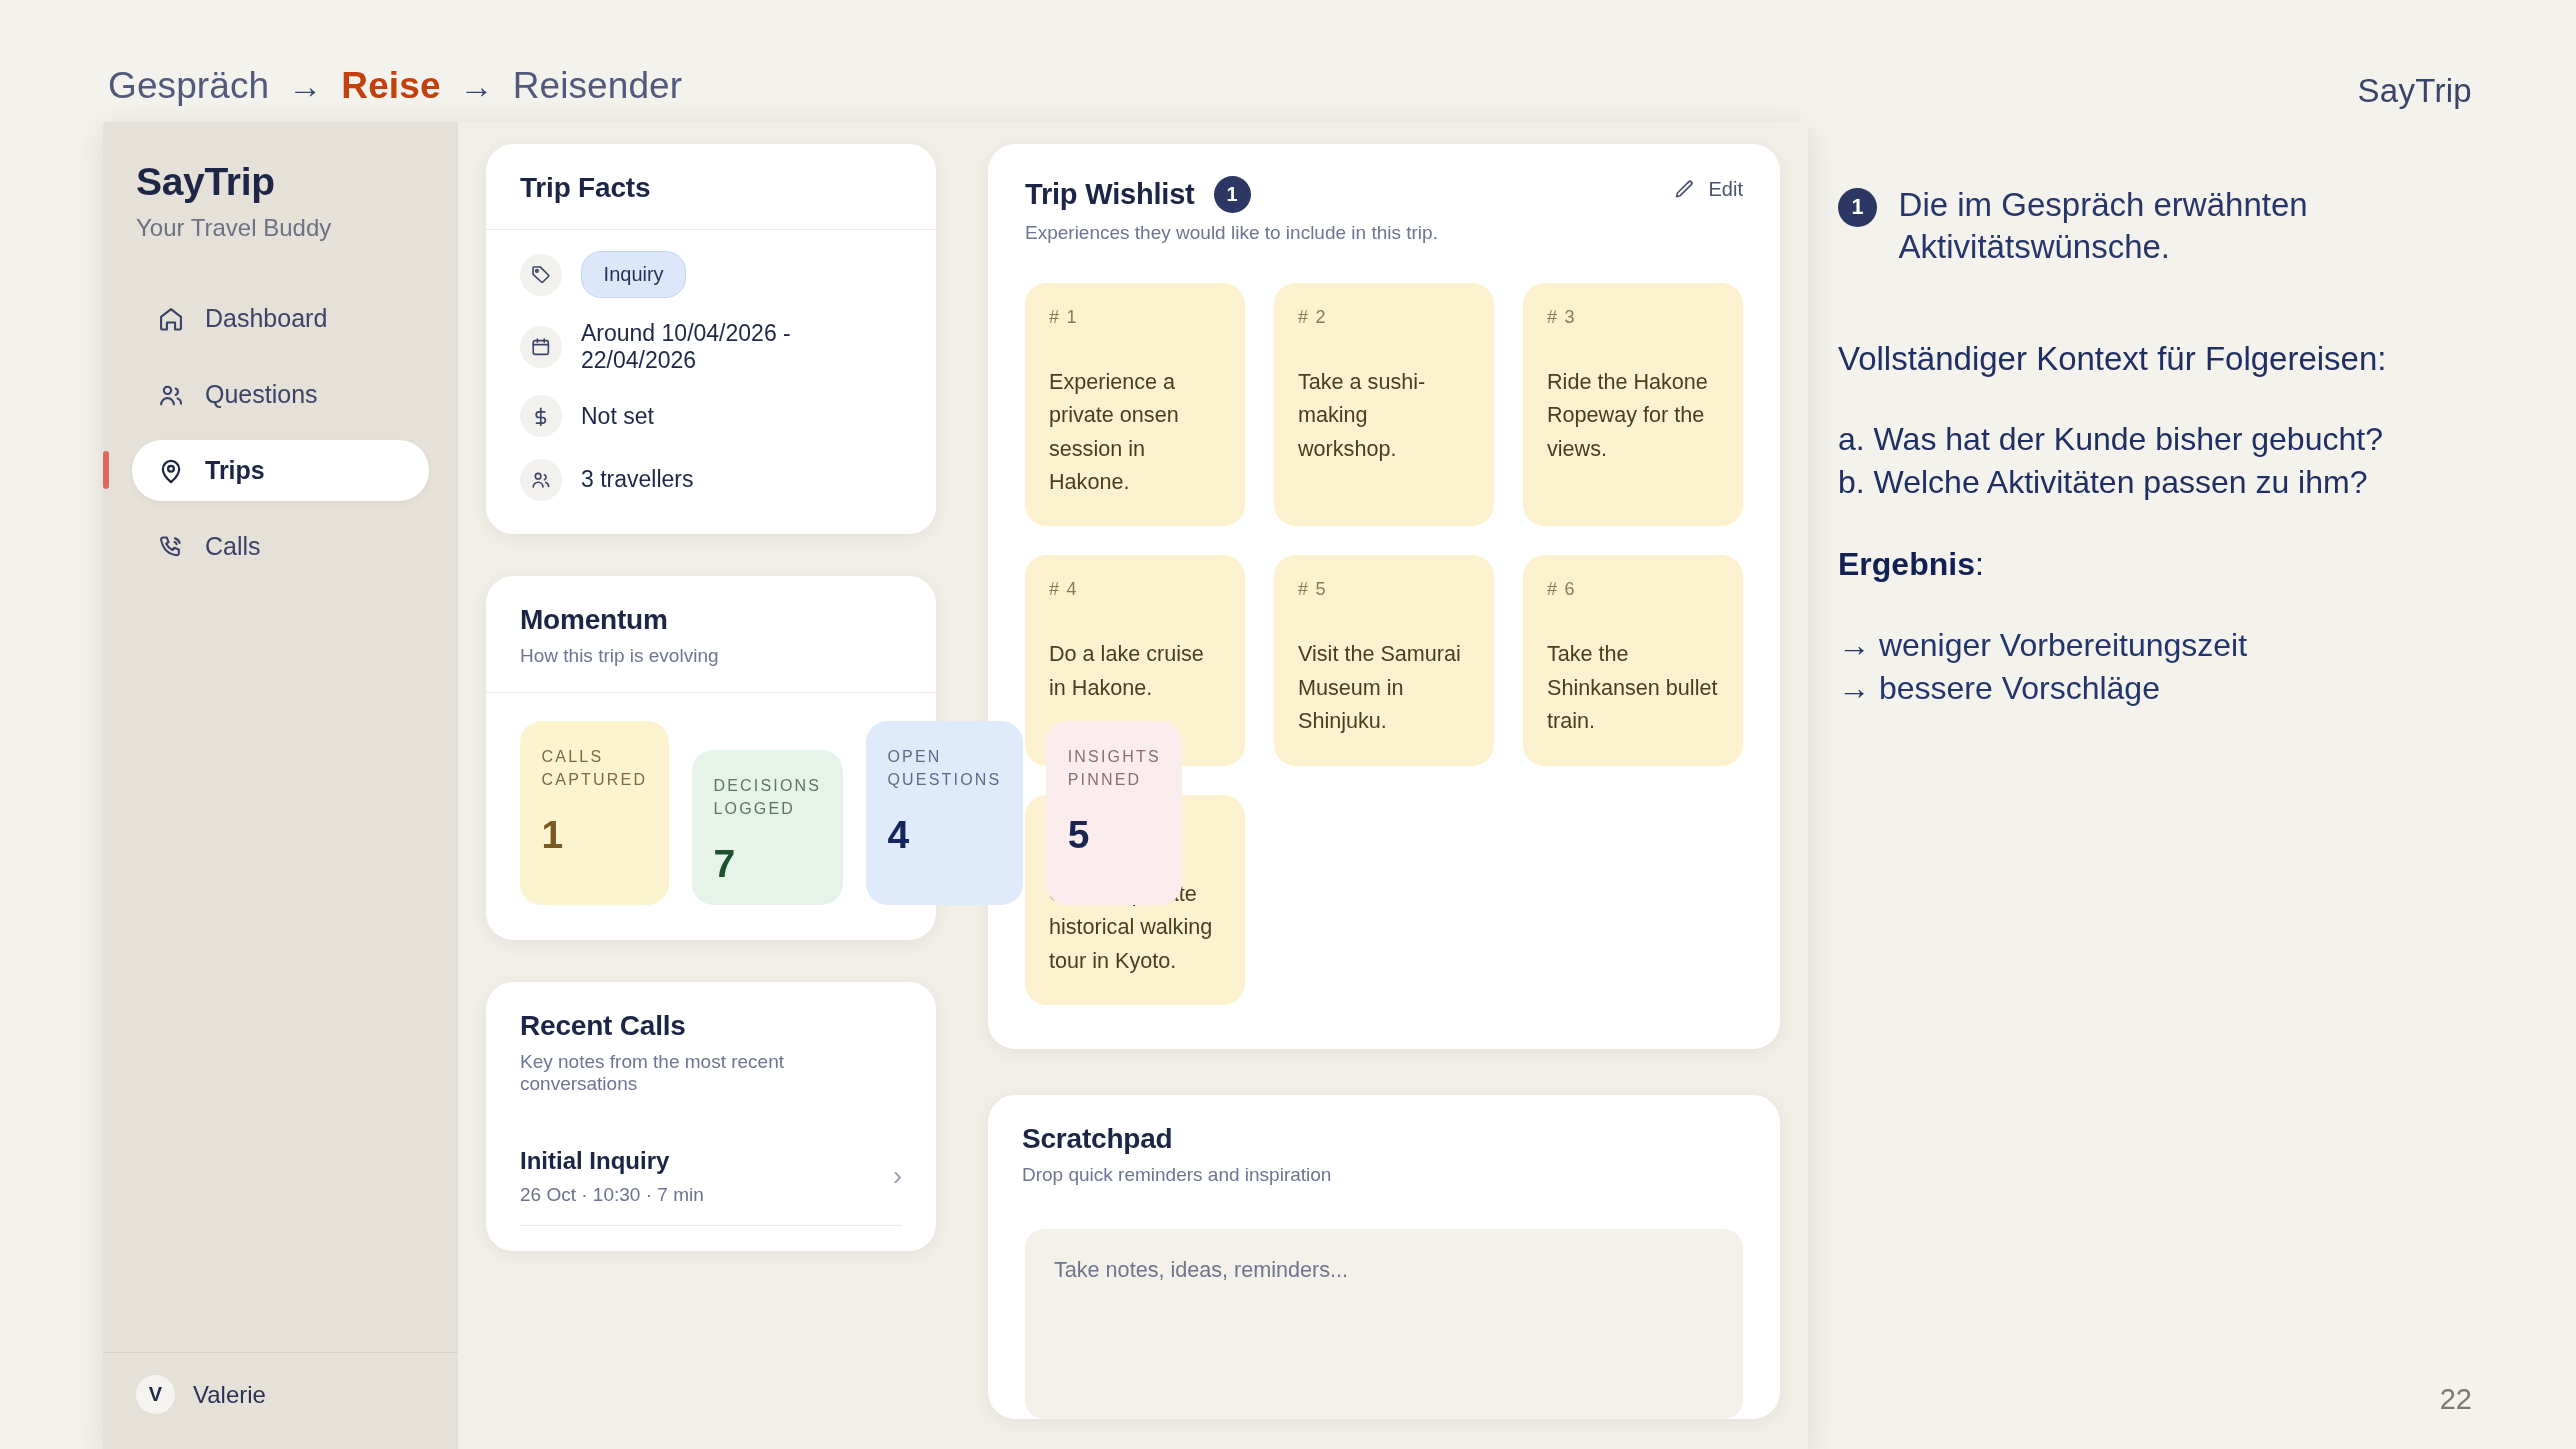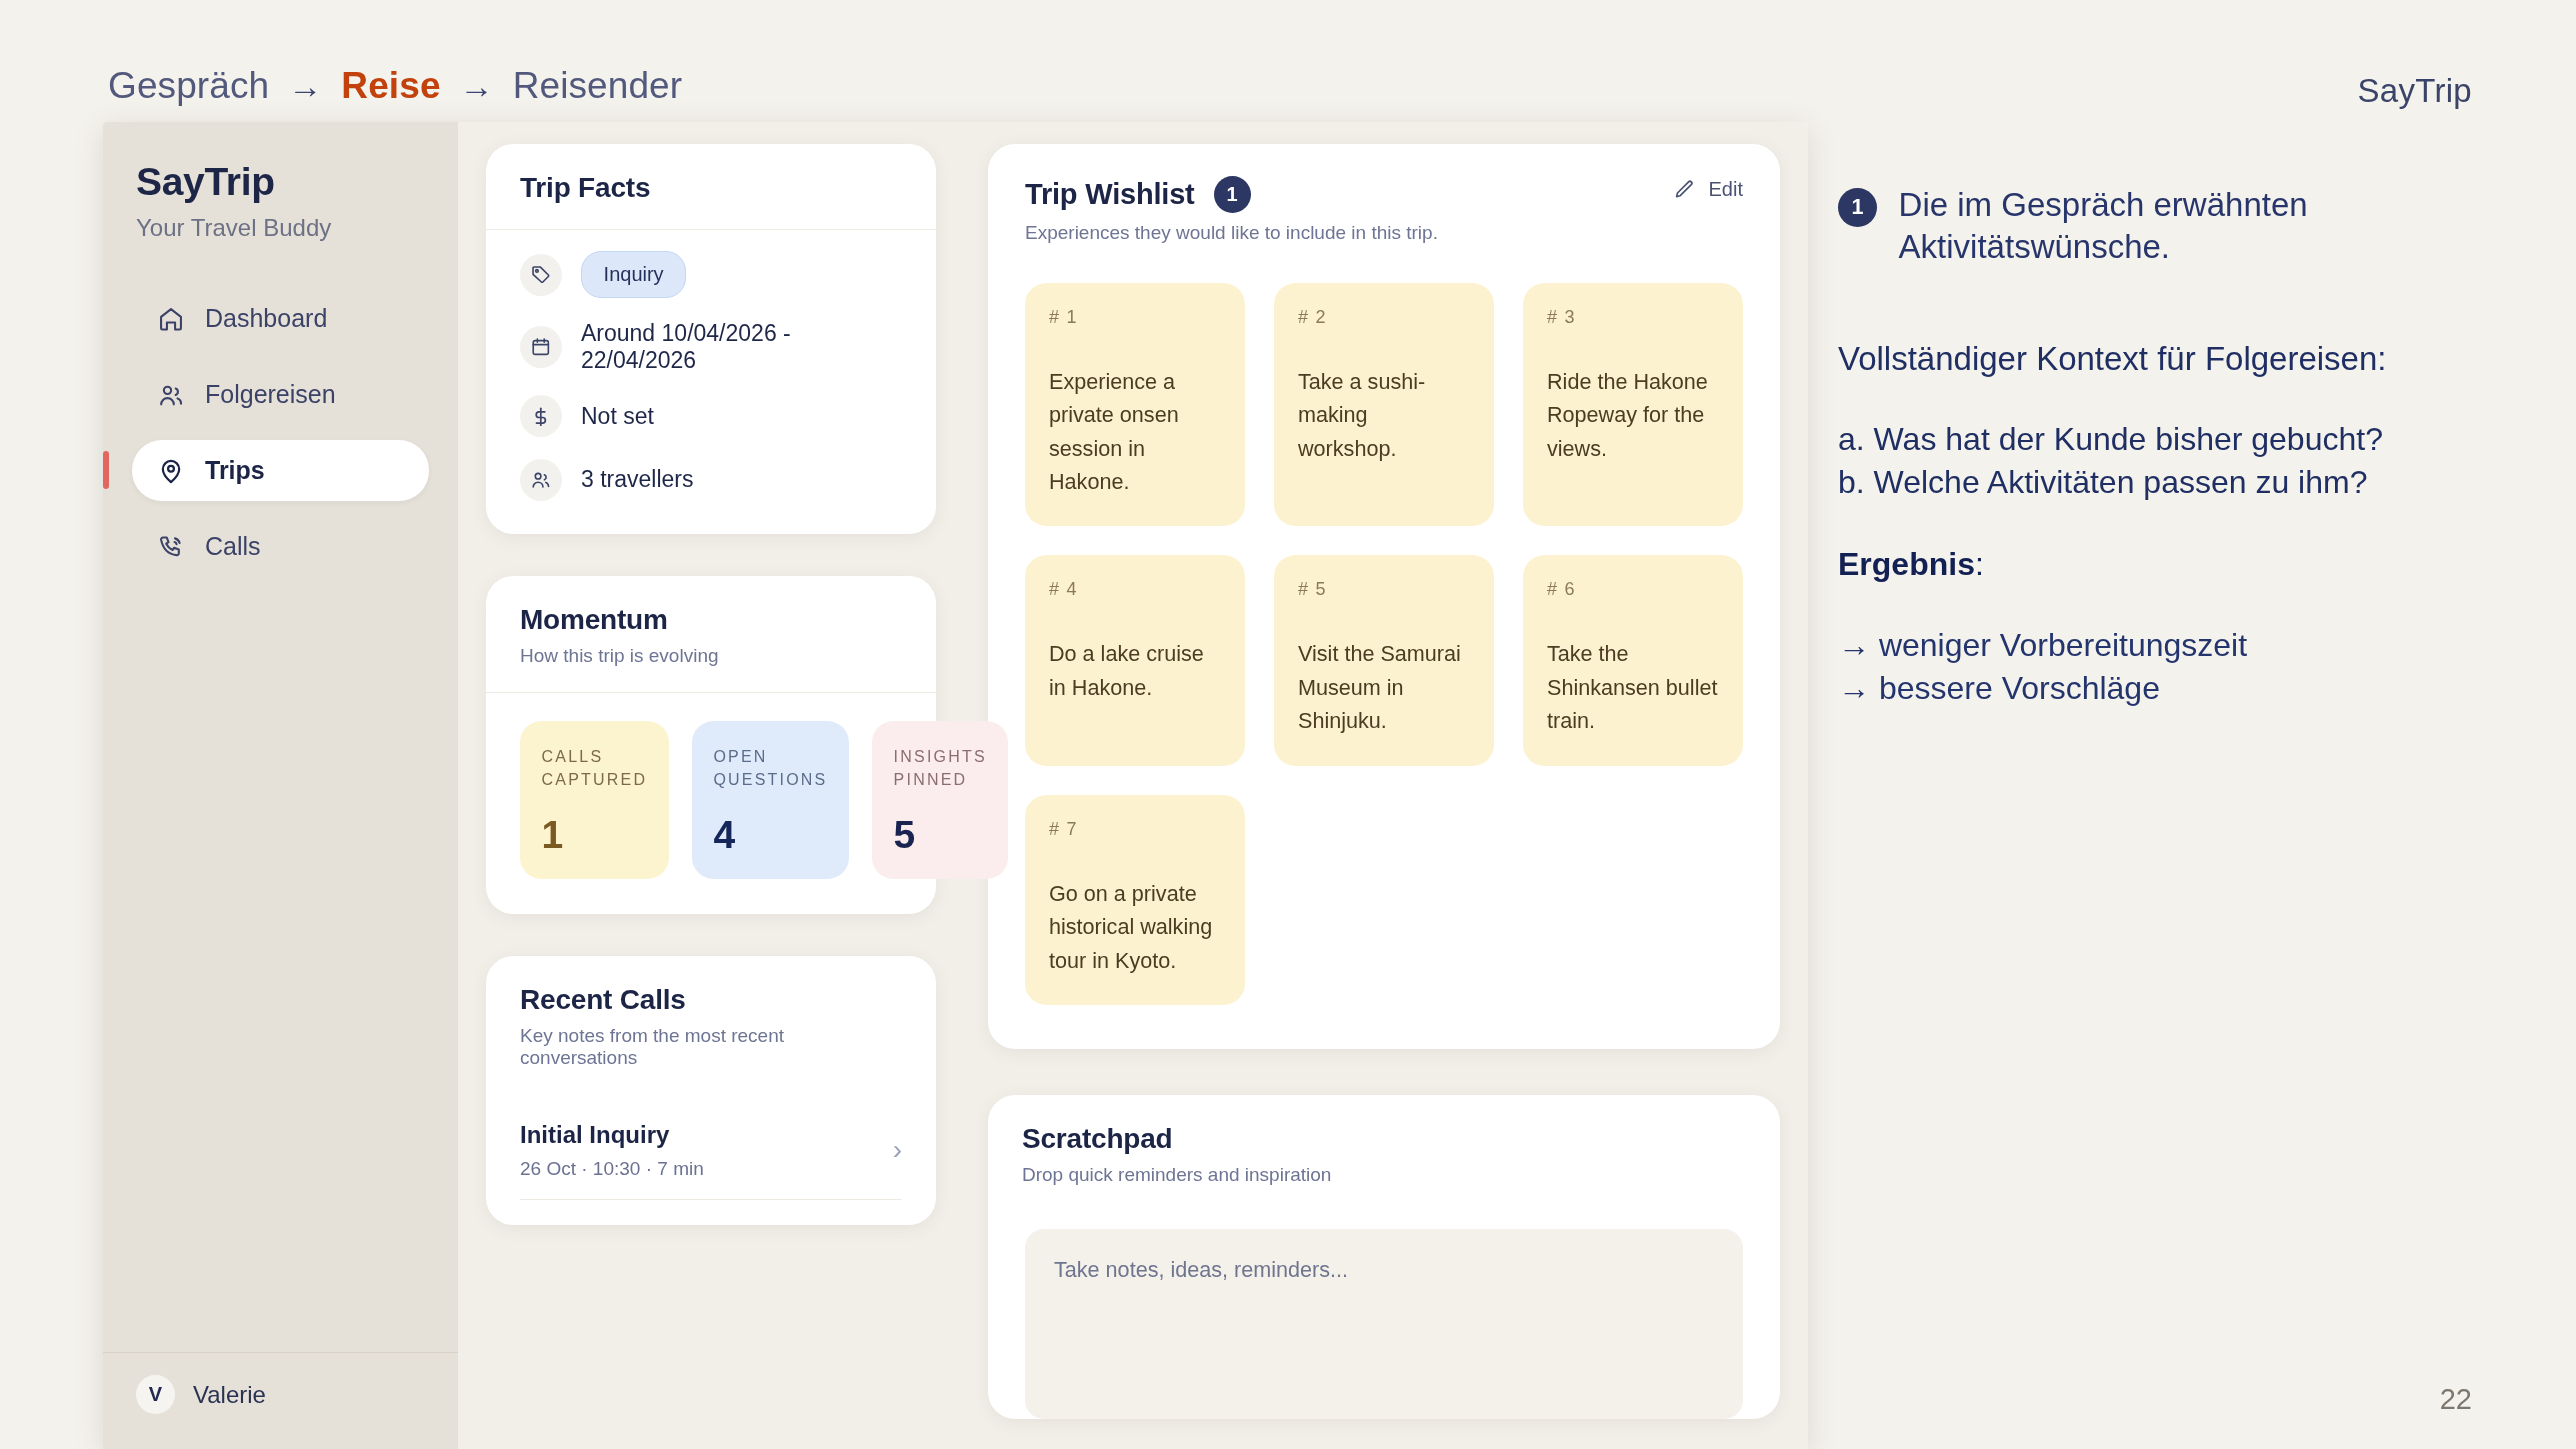--- a/index.html
+++ b/index.html
@@ -245,21 +245,21 @@
       </div>
 
       <div class="nav-item">
         <span class="ico">
           <svg viewBox="0 0 24 24" fill="none" stroke="#3b4268" stroke-width="1.8" stroke-linecap="round" stroke-linejoin="round">
             <circle cx="9" cy="8" r="3.1"></circle>
             <path d="M3.6 20c0-3.1 2.4-5.3 5.4-5.3s5.4 2.2 5.4 5.3"></path>
             <path d="M16 6.4a3 3 0 0 1 0 5.6M17.6 14.9c1.9.6 3 2.4 3 4.6"></path>
           </svg>
         </span>
-        <span>Folgereisen</span>
+        <span>Questions</span>
       </div>
 
       <div class="nav-item active">
         <span class="ico">
           <svg viewBox="0 0 24 24" fill="none" stroke="#1c2447" stroke-width="1.9" stroke-linecap="round" stroke-linejoin="round">
             <path d="M12 21.5s7-6.1 7-11.1a7 7 0 1 0-14 0c0 5 7 11.1 7 11.1z"></path>
             <circle cx="12" cy="10.1" r="2.5"></circle>
           </svg>
         </span>
         <span>Trips</span>
@@ -340,20 +340,24 @@
 
       <div class="card">
         <div class="card-head ruled">
           <div class="card-title">Momentum</div>
           <div class="card-sub">How this trip is evolving</div>
         </div>
         <div class="tiles">
           <div class="tile t-calls">
             <div class="lbl">Calls Captured</div>
             <div class="val">1</div>
+          </div>
+          <div class="tile t-dec">
+            <div class="lbl">Decisions Logged</div>
+            <div class="val">7</div>
           </div>
           <div class="tile t-open">
             <div class="lbl">Open Questions</div>
             <div class="val">4</div>
           </div>
           <div class="tile t-ins">
             <div class="lbl">Insights Pinned</div>
             <div class="val">5</div>
           </div>
         </div>

